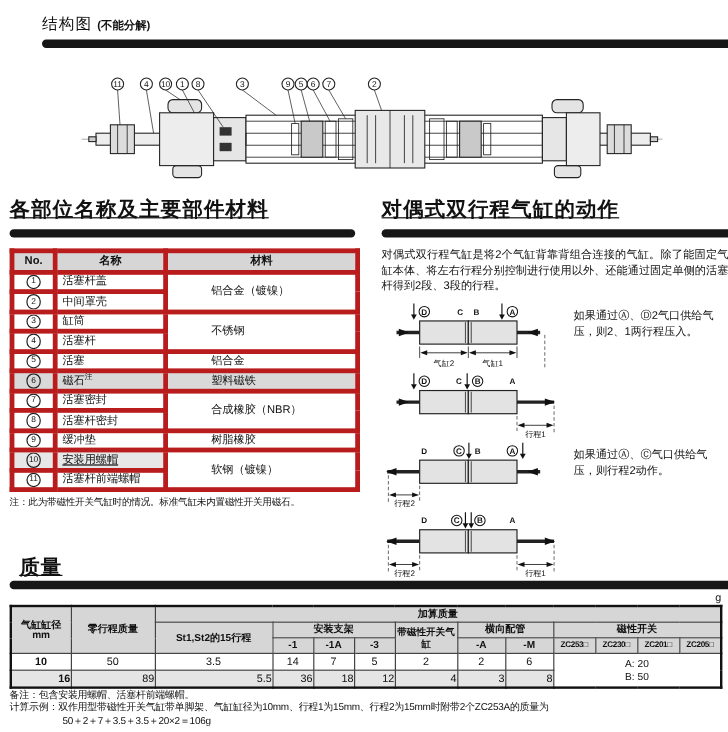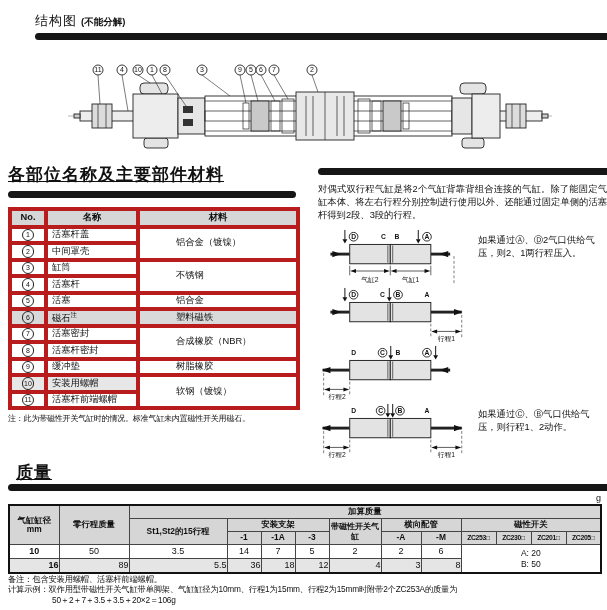--- a/index.html
+++ b/index.html
@@ -22,21 +22,21 @@
   .rightcol{position:absolute;left:318px;top:163px;width:289px;}
   .bar2{margin-top:5px;}
   
   .ptable{margin-top:9px;border-collapse:collapse;width:288px;table-layout:fixed;}
   .ptable th,.ptable td{border:4px solid #b91c1c;height:12.5px;padding:0 4px;
       font-size:9.3px;line-height:1;overflow:hidden;white-space:nowrap;}
   .ptable th{background:#d6d6d6;text-align:center;font-weight:bold;height:13.5px;}
   .ptable td.no{text-align:center;padding:0;}
   .ptable td.mt{padding-left:36px;}
   .ptable tr.gray td{background:#d9d9d9;}
-  .ptable tr.lgray td.no,.ptable tr.lgray td.nm{background:#e7e7e7;}
+  .ptable tr.lgray td.no,.ptable tr.lgray td.nm{background:#e7e7e7;text-decoration:underline;}
   .cno{display:inline-flex;width:10.5px;height:10.5px;border:1px solid #222;border-radius:50%;
       align-items:center;justify-content:center;font-size:7px;line-height:1;vertical-align:middle;}
   sup{font-size:6.5px;}
   .note{font-size:8px;margin-top:3px;letter-spacing:-0.2px;}
   
   .intro{font-size:9.3px;line-height:13px;margin:8px 0 0 0;text-align:justify;}
   .drow{display:flex;margin-top:2px;}
   .drow.first{margin-top:7px;}
   .dsvg{width:160px;height:56px;flex:none;}
   .dtext{font-size:9.3px;line-height:13px;width:126px;padding-top:5px;}
@@ -276,20 +276,21 @@
         <tr>
             <td class="no"><span class="cno">11</span></td>
             <td class="nm">活塞杆前端螺帽</td>
           </tr>
       </tbody>
     </table>
     <div class="note">注：此为带磁性开关气缸时的情况。标准气缸未内置磁性开关用磁石。</div>
   </div>
 
   <div class="rightcol">
+    <div class="t2">对偶式双行程气缸的动作</div>
     <div class="bar bar2 r-left"></div>
     <p class="intro">对偶式双行程气缸是将2个气缸背靠背组合连接的气缸。除了能固定气缸本体、将左右行程分别控制进行使用以外、还能通过固定单侧的活塞杆得到2段、3段的行程。</p>
 
     <div class="drow first">
       <svg class="dsvg" viewBox="0 0 160 58">
         <line class="rod" x1="10" y1="26" x2="30" y2="26"></line>
           <line class="rod" x1="114" y1="26" x2="134" y2="26"></line>
         <rect class="cyl" x="30" y="16" width="42" height="20"></rect>
           <rect class="cyl" x="72" y="16" width="42" height="20"></rect>
         <line class="thin" x1="69.5" y1="17" x2="69.5" y2="35"></line>
@@ -395,20 +396,21 @@
           </g>
         <path class="arr" d="M10,22.8 L1,26 L10,29.2 z"></path>
         <path class="arr" d="M132,22.8 L123,26 L132,29.2 z"></path>
         <line class="dash" x1="3" y1="29" x2="3" y2="52"></line>
           <line class="dash" x1="30" y1="38" x2="30" y2="52"></line>
         <line class="diml" x1="6" y1="46" x2="27" y2="46"></line>
           <path class="arr" d="M3.5,46 l6,-2.1 v4.2 z"></path>
           <path class="arr" d="M29.5,46 l-6,-2.1 v4.2 z"></path>
         <text class="dlbl" x="17" y="56">行程2</text>
       </svg>
+      <div class="dtext">如果通过Ⓐ、Ⓒ气口供给气压，则行程2动作。</div>
     </div>
 
     <div class="drow">
       <svg class="dsvg" viewBox="0 0 160 58">
         <line class="rod" x1="2" y1="26" x2="30" y2="26"></line>
           <line class="rod" x1="114" y1="26" x2="146" y2="26"></line>
         <rect class="cyl" x="30" y="16" width="42" height="20"></rect>
           <rect class="cyl" x="72" y="16" width="42" height="20"></rect>
         <line class="thin" x1="69.5" y1="17" x2="69.5" y2="35"></line>
           <line class="thin" x1="74.5" y1="17" x2="74.5" y2="35"></line>
@@ -438,21 +440,20 @@
           <line class="dash" x1="146" y1="29" x2="146" y2="52"></line>
         <line class="diml" x1="6" y1="46" x2="27" y2="46"></line>
           <path class="arr" d="M3.5,46 l6,-2.1 v4.2 z"></path>
           <path class="arr" d="M29.5,46 l-6,-2.1 v4.2 z"></path>
         <line class="diml" x1="117" y1="46" x2="143" y2="46"></line>
           <path class="arr" d="M114.5,46 l6,-2.1 v4.2 z"></path>
           <path class="arr" d="M145.5,46 l-6,-2.1 v4.2 z"></path>
         <text class="dlbl" x="17" y="56">行程2</text>
         <text class="dlbl" x="130" y="56">行程1</text>
       </svg>
-      <div class="dtext">如果通过Ⓒ、Ⓑ气口供给气压，则行程1、2动作。</div>
     </div>
   </div>
 
   <div class="t2 masstitle">质量</div>
   <div class="bar massbar r-left"></div>
   <div class="unit">g</div>
 
   <table class="mtable">
     <colgroup>
       <col style="width:50px">

